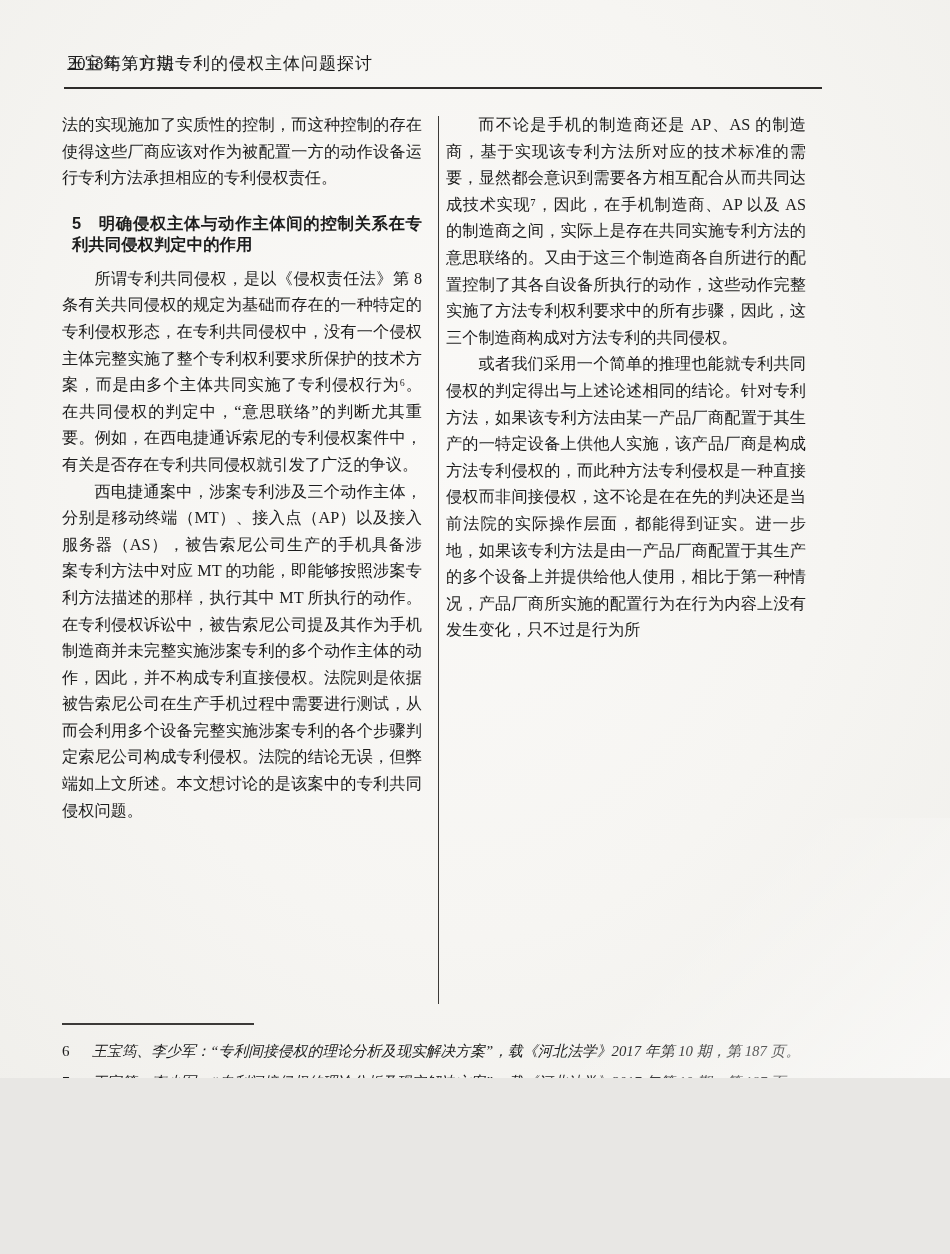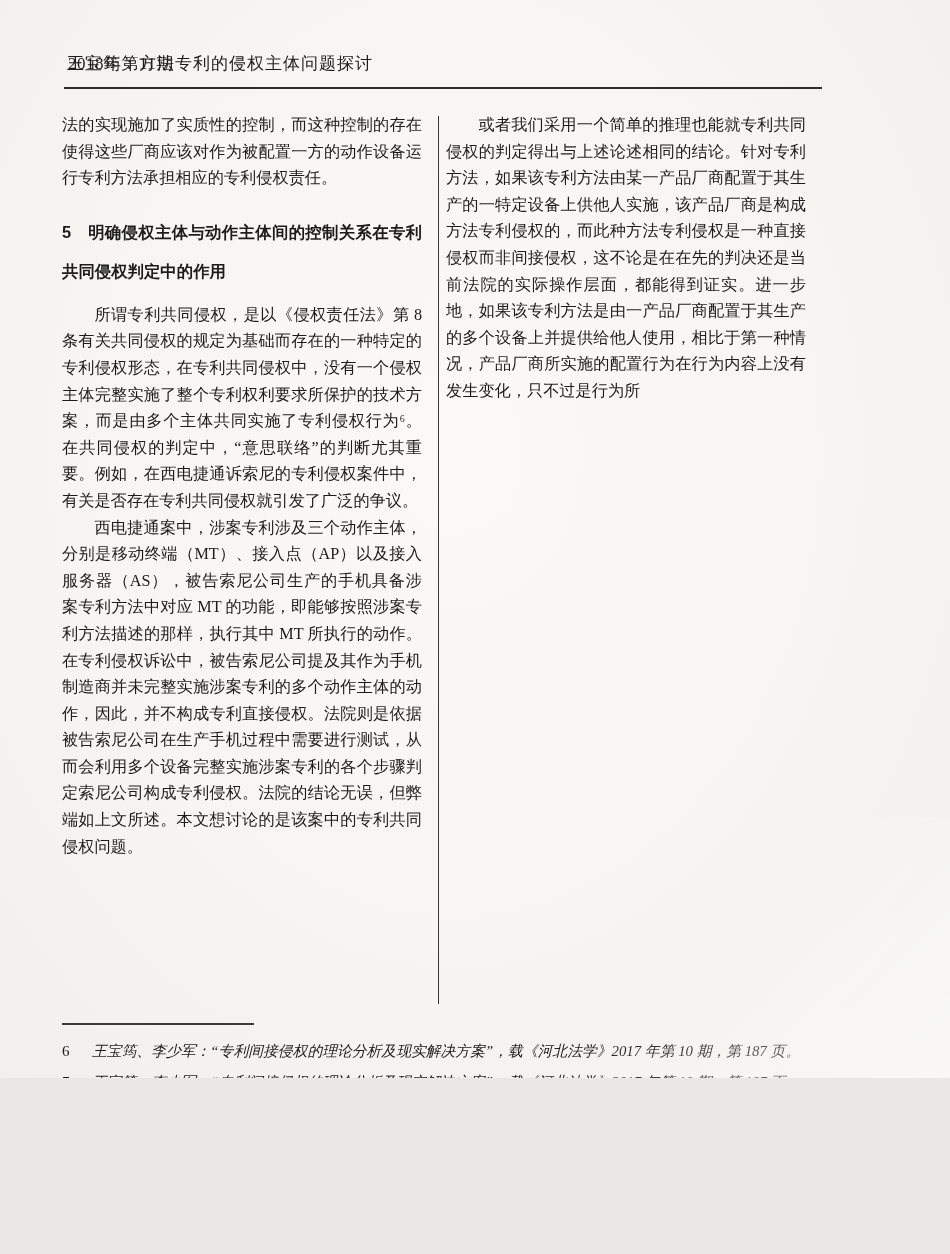--- a/index.html
+++ b/index.html
@@ -49,22 +49,22 @@
   }
   .col {
     width:360px;
     font-size:16.2px; line-height:26.6px;
     text-align:justify; text-justify:inter-ideograph;
   }
   .para { margin:0; text-indent:2em; }
   .para.no-indent { text-indent:0; }
   .section-heading {
     font-family:"Liberation Sans","DejaVu Sans",sans-serif;
-    font-size:16.4px; font-weight:700; line-height:39px;
-    margin:21px 0 11px 0; text-align:justify;
+    font-size:16.4px; font-weight:700; line-height:21px;
+    margin:21px 0 11px 10px; text-align:justify;
   }
   .column-divider {
     position:absolute; left:438px; top:116px; width:1px; height:888px;
     background:#3c3a38;
   }
 
   
   .footnote-rule {
     position:absolute; left:62px; top:1023px; width:192px; height:2px;
     background:#3c3a38;
@@ -97,20 +97,21 @@
   <div class="column-divider"></div>
 
   <div class="columns">
     <div class="col">
       <p class="para no-indent">法的实现施加了实质性的控制，而这种控制的存在使得这些厂商应该对作为被配置一方的动作设备运行专利方法承担相应的专利侵权责任。</p>
       <h2 class="section-heading">5　明确侵权主体与动作主体间的控制关系在专利共同侵权判定中的作用</h2>
       <p class="para">所谓专利共同侵权，是以《侵权责任法》第 8 条有关共同侵权的规定为基础而存在的一种特定的专利侵权形态，在专利共同侵权中，没有一个侵权主体完整实施了整个专利权利要求所保护的技术方案，而是由多个主体共同实施了专利侵权行为⁶。在共同侵权的判定中，“意思联络”的判断尤其重要。例如，在西电捷通诉索尼的专利侵权案件中，有关是否存在专利共同侵权就引发了广泛的争议。</p>
       <p class="para">西电捷通案中，涉案专利涉及三个动作主体，分别是移动终端（MT）、接入点（AP）以及接入服务器（AS），被告索尼公司生产的手机具备涉案专利方法中对应 MT 的功能，即能够按照涉案专利方法描述的那样，执行其中 MT 所执行的动作。在专利侵权诉讼中，被告索尼公司提及其作为手机制造商并未完整实施涉案专利的多个动作主体的动作，因此，并不构成专利直接侵权。法院则是依据被告索尼公司在生产手机过程中需要进行测试，从而会利用多个设备完整实施涉案专利的各个步骤判定索尼公司构成专利侵权。法院的结论无误，但弊端如上文所述。本文想讨论的是该案中的专利共同侵权问题。</p>
     </div>
     <div class="col">
+      <p class="para">而不论是手机的制造商还是 AP、AS 的制造商，基于实现该专利方法所对应的技术标准的需要，显然都会意识到需要各方相互配合从而共同达成技术实现⁷，因此，在手机制造商、AP 以及 AS 的制造商之间，实际上是存在共同实施专利方法的意思联络的。又由于这三个制造商各自所进行的配置控制了其各自设备所执行的动作，这些动作完整实施了方法专利权利要求中的所有步骤，因此，这三个制造商构成对方法专利的共同侵权。</p>
       <p class="para">或者我们采用一个简单的推理也能就专利共同侵权的判定得出与上述论述相同的结论。针对专利方法，如果该专利方法由某一产品厂商配置于其生产的一特定设备上供他人实施，该产品厂商是构成方法专利侵权的，而此种方法专利侵权是一种直接侵权而非间接侵权，这不论是在在先的判决还是当前法院的实际操作层面，都能得到证实。进一步地，如果该专利方法是由一产品厂商配置于其生产的多个设备上并提供给他人使用，相比于第一种情况，产品厂商所实施的配置行为在行为内容上没有发生变化，只不过是行为所</p>
     </div>
   </div>
 
   <div class="footnote-rule"></div>
 
   <div class="footnotes">
     <div class="footnote">
       <span class="fn-num">6</span>
       <span class="fn-text">王宝筠、李少军：“专利间接侵权的理论分析及现实解决方案”，载《河北法学》2017 年第 10 期，第 187 页。</span>

